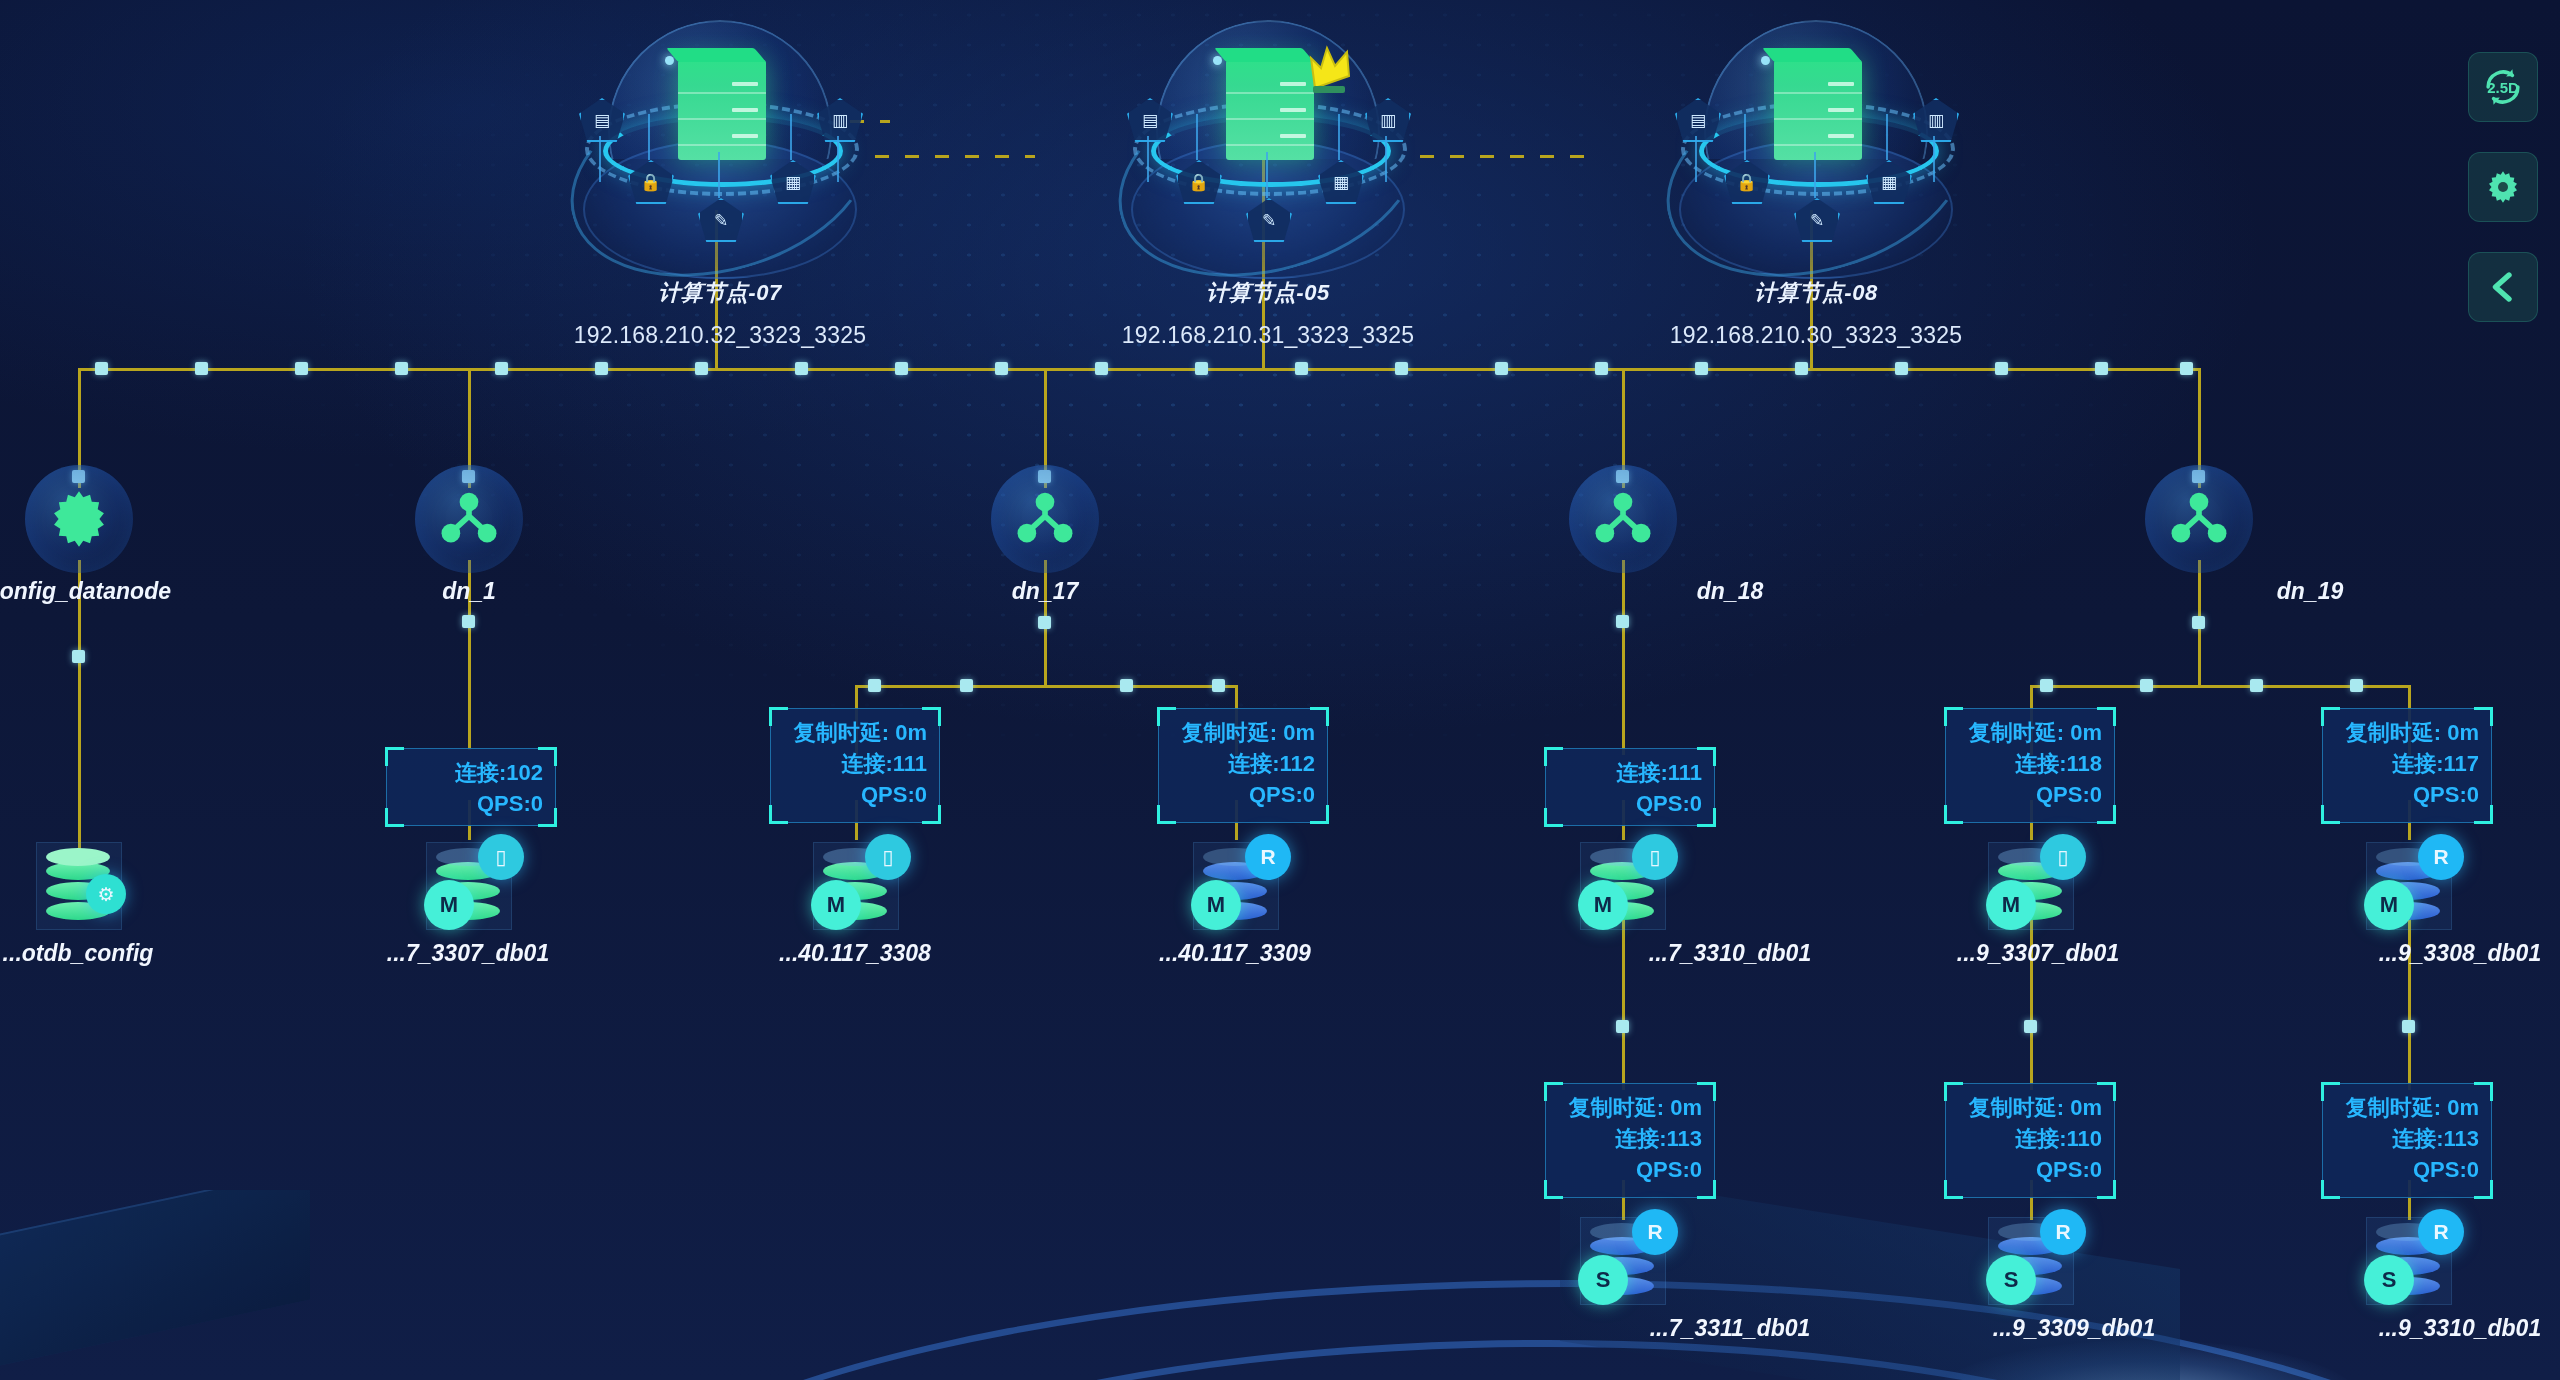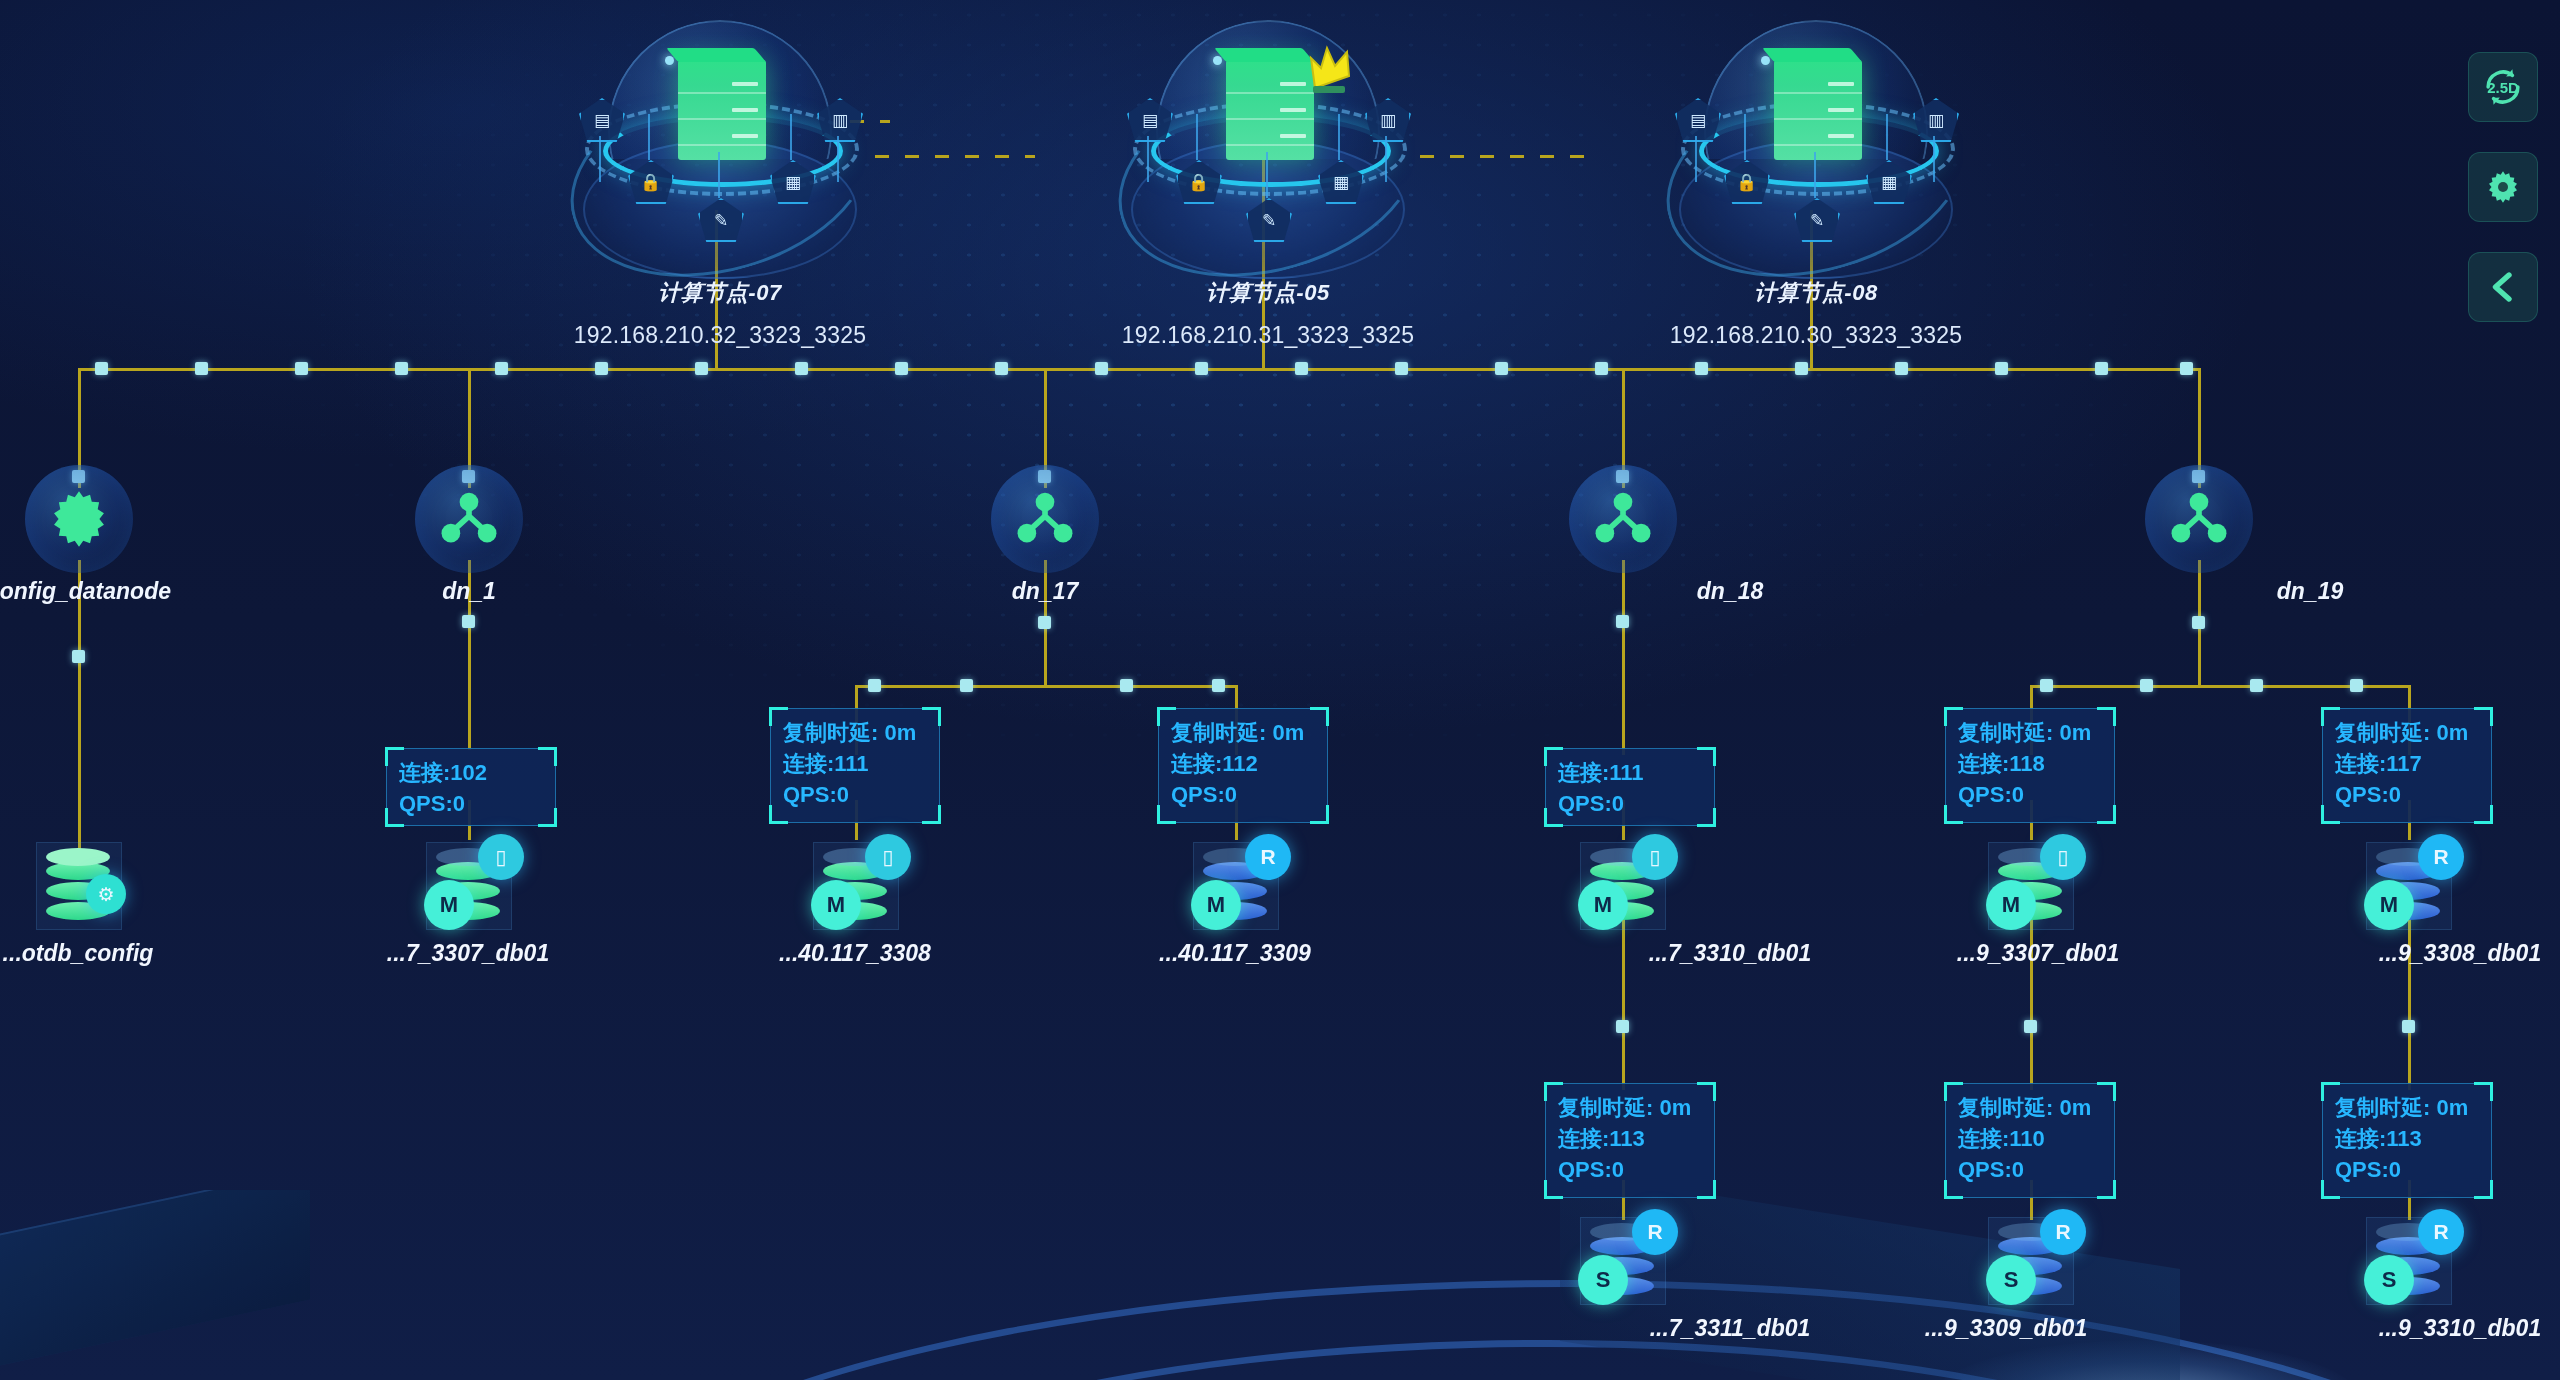--- a/index.html
+++ b/index.html
@@ -115,21 +115,21 @@
      color:#0e2a4a;box-shadow:0 0 16px rgba(60,240,220,.55);}
   .db .role{position:absolute;right:-2px;top:4px;width:46px;height:46px;border-radius:50%;
      display:flex;align-items:center;justify-content:center;font-weight:700;font-size:21px;color:#e9f7ff;
      box-shadow:0 0 16px rgba(50,190,255,.55);}
   .db-label{position:absolute;width:340px;text-align:center;font-style:italic;font-weight:700;
      font-size:23px;color:#f2f7ff;}
 
   
   .tip{position:absolute;background:rgba(14,38,88,.92);border:1px solid rgba(40,170,235,.55);
      padding:8px 12px 10px 12px;box-sizing:border-box;}
-  .tip b{display:block;font-weight:700;color:#27b7ff;font-size:22px;line-height:1.42;white-space:nowrap;}
+  .tip b{display:block;font-weight:700;color:#27b7ff;font-size:22px;line-height:1.42;white-space:nowrap;text-align:right;}
   .tip .c1{position:absolute;width:16px;height:16px;border:3px solid #2ff0e0;}
   .tip .tl{left:-2px;top:-2px;border-right:none;border-bottom:none;}
   .tip .tr{right:-2px;top:-2px;border-left:none;border-bottom:none;}
   .tip .bl{left:-2px;bottom:-2px;border-right:none;border-top:none;}
   .tip .br{right:-2px;bottom:-2px;border-left:none;border-top:none;}
 
   
   .toolbar{position:absolute;right:22px;top:52px;display:flex;flex-direction:column;gap:30px;}
   .tbtn{width:68px;height:68px;border-radius:12px;background:rgba(26,70,72,.55);
      border:1px solid rgba(60,220,180,.20);display:flex;align-items:center;justify-content:center;
@@ -643,21 +643,21 @@
   <div class="glass"></div>
   <div class="cyl">
     <div class="band" style="top:14px;background:linear-gradient(180deg,#5a8fe8,#2a5fd0);"></div>
     <div class="band" style="top:34px;background:linear-gradient(180deg,#5a8fe8,#2a5fd0);"></div>
     <div class="band" style="top:54px;background:linear-gradient(180deg,#5a8fe8,#2a5fd0);"></div>
     <div class="top" style="background:rgba(130,190,240,.30);"></div>
   </div>
   <div class="mark" style="background:#45f0d8;">S</div>
   <div class="role" style="background:#1fb8f5;">R</div>
 </div>
-<div class="db-label" style="left:1836px;top:1315px;">...9_3309_db01</div>
+<div class="db-label" style="left:1904px;top:1315px;">...9_3309_db01</div>
 
 <div class="db" style="left:2354px;top:1205px;">
   <div class="glass"></div>
   <div class="cyl">
     <div class="band" style="top:14px;background:linear-gradient(180deg,#5a8fe8,#2a5fd0);"></div>
     <div class="band" style="top:34px;background:linear-gradient(180deg,#5a8fe8,#2a5fd0);"></div>
     <div class="band" style="top:54px;background:linear-gradient(180deg,#5a8fe8,#2a5fd0);"></div>
     <div class="top" style="background:rgba(130,190,240,.30);"></div>
   </div>
   <div class="mark" style="background:#45f0d8;">S</div>

